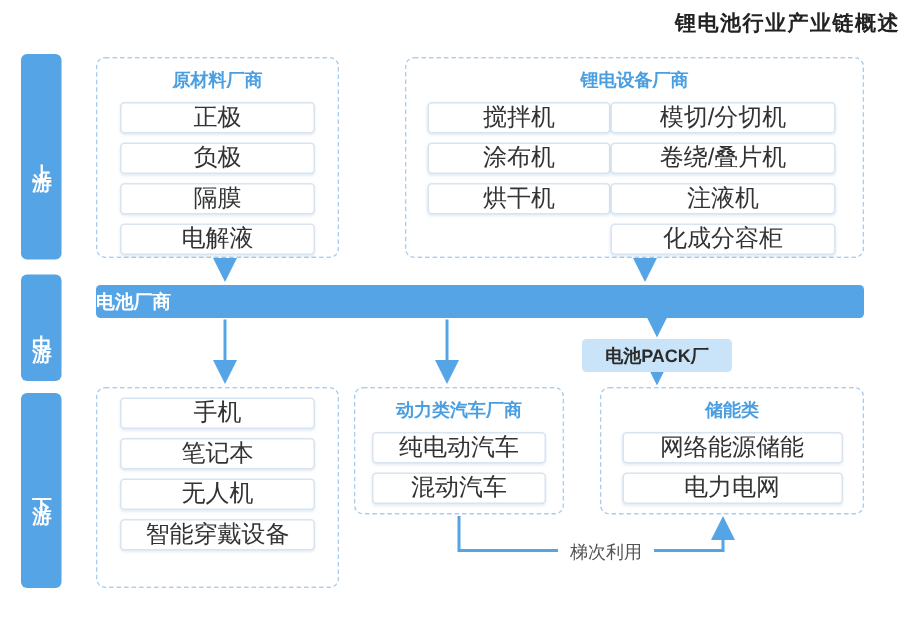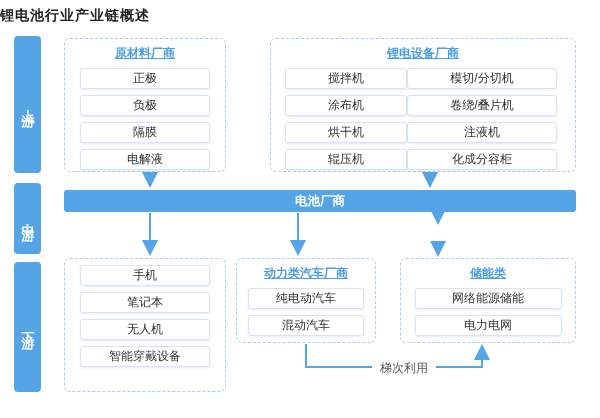--- a/index.html
+++ b/index.html
@@ -1,54 +1,54 @@
 <!DOCTYPE html>
 <html><head>
 <meta charset="utf-8">
 <style>
   * { margin:0; padding:0; box-sizing:border-box; }
   html,body { background:#ffffff; }
   body { font-family:"Liberation Sans","DejaVu Sans",sans-serif; }
   .stage { position:relative; width:600px; height:418px; background:#ffffff; overflow:hidden; }
 
-  .title { position:absolute; top:7px; left:0; width:100%; text-align:left;
+  .title { position:absolute; top:7px; left:0; width:100%; text-align:right;
            font-size:14px; font-weight:bold; color:#222222; letter-spacing:1px; }
 
   .side-label { position:absolute; left:14px; width:27px; background:#55A4E6; color:#ffffff;
                 border-radius:4px; display:flex; align-items:center; justify-content:center;
                 writing-mode:vertical-rl; text-orientation:upright; font-size:13px;
                 font-weight:bold; letter-spacing:6px; }
   .side-up   { top:36px;  height:137px; }
   .side-mid  { top:183px; height:71px;  }
   .side-down { top:262px; height:130px; }
 
   .panel { position:absolute; border:1px dashed #A9CDED; border-radius:6px; background:transparent; z-index:2; }
-  .panel-title { text-align:center; color:#4B9FE1; font-weight:bold; font-size:12px; margin-top:6px;text-decoration:underline; }
+  .panel-title { text-align:center; color:#4B9FE1; font-weight:bold; font-size:12px; margin-top:6px; }
   .item { background:#ffffff; border:1px solid #D8E4F0; border-radius:3px;
-          box-shadow:0 1px 2px rgba(100,150,200,0.18); font-size:12px; color:#333333;
+          box-shadow:0 1px 2px rgba(100,150,200,0.18); font-size:16px; color:#333333;
           text-align:center; height:21px; line-height:19px; margin:6px auto 4px; }
 
   .panel-raw      { left:64px;  top:38px;  width:162px; height:134px; }
   .panel-equip    { left:270px; top:38px;  width:306px; height:134px; }
   .panel-consumer { left:64px;  top:258px; width:162px; height:134px; }
   .panel-vehicle  { left:236px; top:258px; width:140px; height:85px;  }
   .panel-storage  { left:400px; top:258px; width:176px; height:85px;  }
 
   .panel-raw .item, .panel-consumer .item { width:130px; }
   .panel-vehicle .item { width:116px; }
   .panel-storage .item { width:147px; }
 
   .cols { display:flex; justify-content:flex-start; padding:0 14px; }
   .col-1 { width:122px; }
   .col-2 { width:150px; }
   .cols .item { width:100%; }
 
   .battery-bar { position:absolute; left:64px; top:190px; width:512px; height:22px;
                  background:#55A4E6; color:#ffffff; font-weight:bold; font-size:12.5px;
-                 text-align:center; line-height:22px; border-radius:3px; z-index:2; }
+                 line-height:22px; border-radius:3px; z-index:2; }
   .pack-box { position:absolute; left:388px; top:226px; width:100px; height:22px;
               background:#C9E4F8; color:#2b2b2b; font-weight:bold; font-size:12px;
               text-align:center; line-height:22px; border-radius:3px; z-index:2; }
 
   .cascade-label { position:absolute; left:372px; top:360px; width:64px; text-align:center;
                    font-size:12px; color:#555555; background:#ffffff; z-index:3; }
 
   .source { position:absolute; right:12px; top:398px; font-size:10.5px; font-weight:bold;
             color:#4B9FE1; z-index:3; }
 
@@ -88,32 +88,32 @@
     <div class="item">电解液</div>
   </div>
 
   <div class="panel panel-equip">
     <div class="panel-title">锂电设备厂商</div>
     <div class="cols">
       <div class="col-1">
         <div class="item">搅拌机</div>
         <div class="item">涂布机</div>
         <div class="item">烘干机</div>
-        <div class="item">辊压机</div>
       </div>
       <div class="col-2">
         <div class="item">模切/分切机</div>
         <div class="item">卷绕/叠片机</div>
         <div class="item">注液机</div>
         <div class="item">化成分容柜</div>
       </div>
     </div>
   </div>
 
   <div class="battery-bar">电池厂商</div>
+  <div class="pack-box">电池PACK厂</div>
 
   <div class="panel panel-consumer">
     <div class="item">手机</div>
     <div class="item">笔记本</div>
     <div class="item">无人机</div>
     <div class="item">智能穿戴设备</div>
   </div>
 
   <div class="panel panel-vehicle">
     <div class="panel-title">动力类汽车厂商</div>

